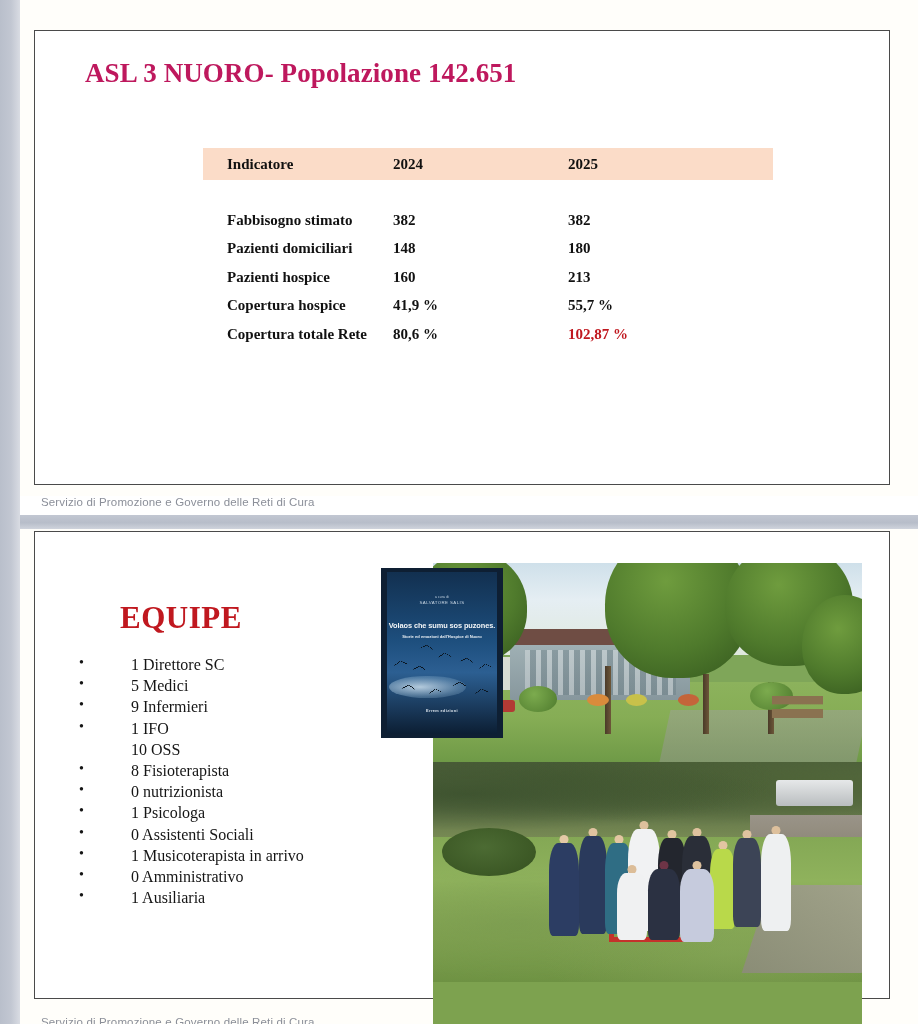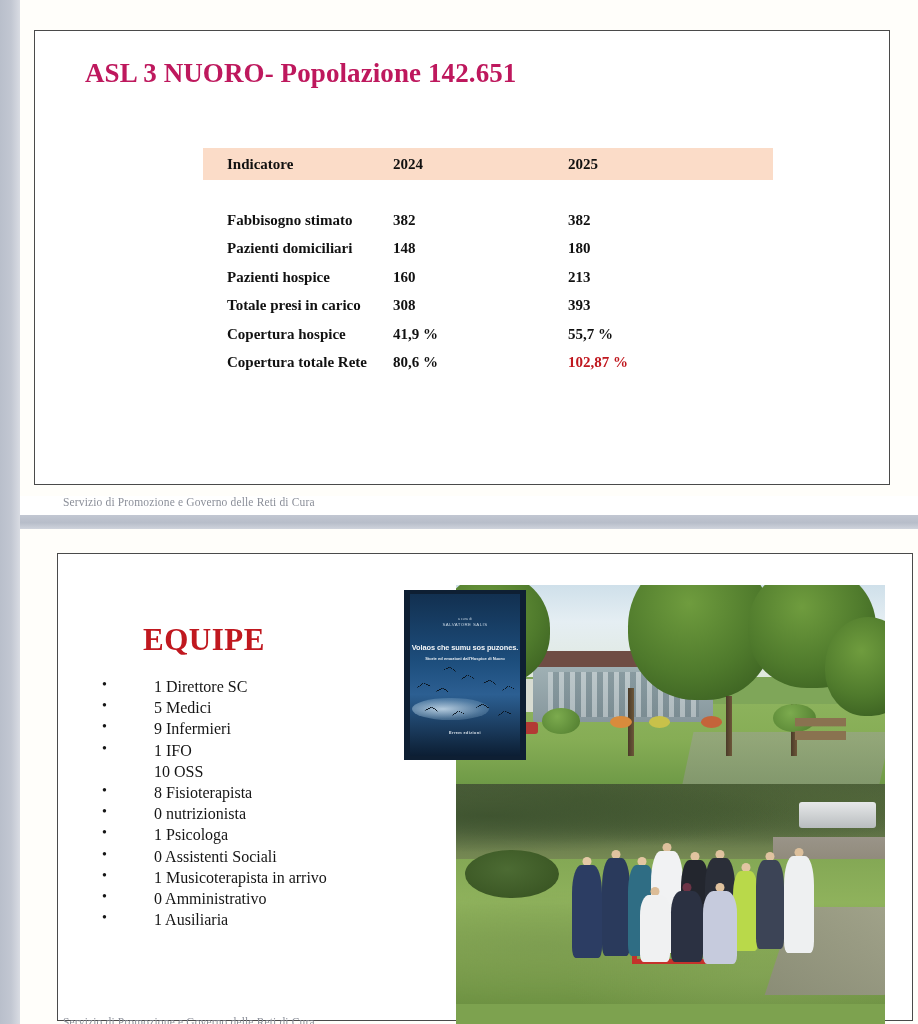--- a/index.html
+++ b/index.html
@@ -82,42 +82,41 @@
     font-family: "Liberation Serif", serif;
     font-size: 15px;
     font-weight: bold;
     color: #111111;
     white-space: nowrap;
   }
   .cell.highlight { color: #c0181f; }
 
   .slide-footer {
     position: absolute;
-    font-family: Liberation Serif, serif;
+    font-family: Liberation Sans, sans-serif;
     font-size: 11.5px;
     color: #8b8f99;
     white-space: nowrap;
     letter-spacing: 0.15px;
-    margin-left: 22px;
   }
   .slide-1 .slide-footer { left: 41px; top: 496px; }
 
   
   .slide-gap {
     position: absolute;
     left: 0; top: 515px;
     width: 918px; height: 14px;
     background: linear-gradient(to bottom, #c2c7d2 0%, #b7bdc9 55%, #cfd3dc 100%);
     z-index: 4;
   }
 
   
   .slide-2 { left: 0; top: 529px; width: 918px; height: 495px; }
   .slide-2 .slide-border {
-    left: 34px; top: 24px; width: 856px; height: 468px; margin-left: 23px;
+    left: 34px; top: 2px; width: 856px; height: 468px;
   }
 
   .equipe-title {
     position: absolute;
     left: 85px; top: 68px;
     font-family: "Liberation Serif", serif;
     font-size: 31px;
     color: #c0181f;
     letter-spacing: 0.5px;
   }
@@ -408,25 +407,20 @@
             <div class="cell col-y1">148</div>
             <div class="cell col-y2">180</div>
           </div>
 
           <div class="trow">
             <div class="cell col-ind">Pazienti hospice</div>
             <div class="cell col-y1">160</div>
             <div class="cell col-y2">213</div>
           </div>
 
-          <div class="trow">
-            <div class="cell col-ind">Totale presi in carico</div>
-            <div class="cell col-y1">308</div>
-            <div class="cell col-y2">393</div>
-          </div>
 
 
           <div class="trow">
             <div class="cell col-ind">Copertura hospice</div>
             <div class="cell col-y1">41,9 %</div>
             <div class="cell col-y2">55,7 %</div>
           </div>
 
           <div class="trow">
             <div class="cell col-ind">Copertura totale Rete</div>

